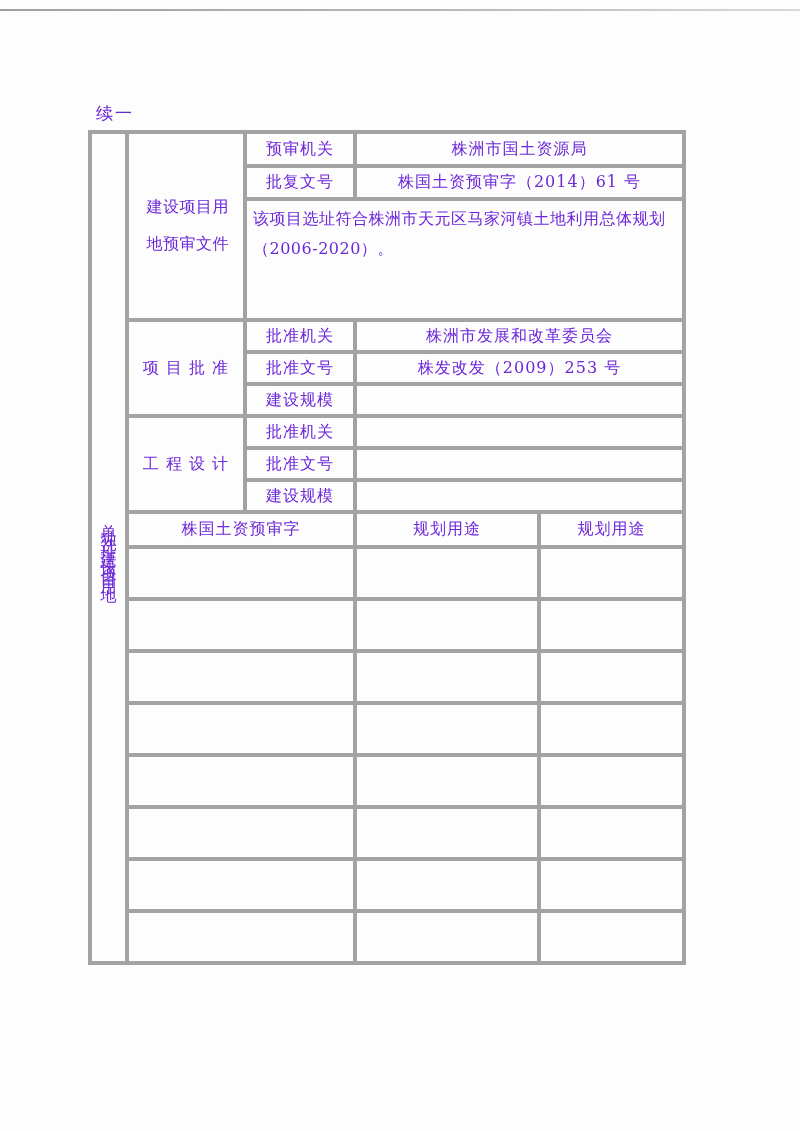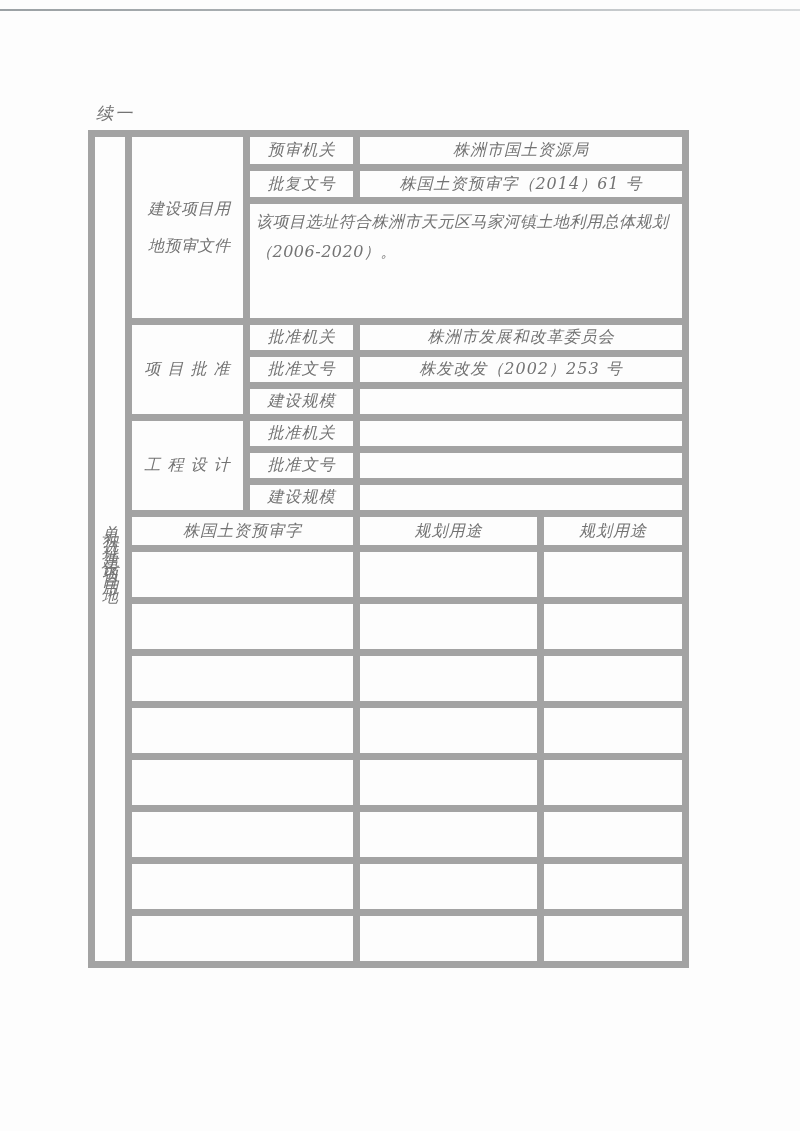--- a/index.html
+++ b/index.html
@@ -6,23 +6,22 @@
     margin: 0;
     padding: 0;
     background: #ffffff;
   }
   .page {
     position: relative;
     width: 800px;
     height: 1131px;
     background: #fdfdfd;
     font-family: "DejaVu Serif", "Liberation Serif", serif;
-    color: #737373;
+    color: #6d28d9;
     overflow: hidden;
-    font-style: italic;
   }
   .scan-top-line {
     position: absolute;
     top: 9px;
     left: 0;
     width: 800px;
     height: 2px;
     background: linear-gradient(90deg, #9ba1a4 0%, #b3b8bb 55%, #d8dbdd 100%);
   }
   .continuation {
@@ -35,21 +34,21 @@
   table.form-table {
     position: absolute;
     left: 88px;
     top: 130px;
     width: 594px;
     border-collapse: collapse;
     table-layout: fixed;
     border: 2px solid #3c4042;
   }
   table.form-table td {
-    border: 7px solid #a3a3a3;
+    border: 4px solid #a3a3a3;
     padding: 0;
     font-size: 16px;
     text-align: center;
     vertical-align: middle;
     letter-spacing: 1px;
     overflow: hidden;
   }
   .vcell {
     text-align: center;
   }
@@ -122,21 +121,21 @@
 
       <tr style="height:32px">
         <td rowspan="3">
           <span>项 目 批 准</span>
         </td>
         <td class="field-cell">批准机关</td>
         <td class="value-cell" colspan="2">株洲市发展和改革委员会</td>
       </tr>
       <tr style="height:32px">
         <td class="field-cell">批准文号</td>
-        <td class="value-cell" colspan="2">株发改发（2002）253 号</td>
+        <td class="value-cell" colspan="2">株发改发（2009）253 号</td>
       </tr>
       <tr style="height:32px">
         <td class="field-cell">建设规模</td>
         <td class="value-cell" colspan="2"></td>
       </tr>
 
       <tr style="height:32px">
         <td rowspan="3">
           <span>工 程 设 计</span>
         </td>

